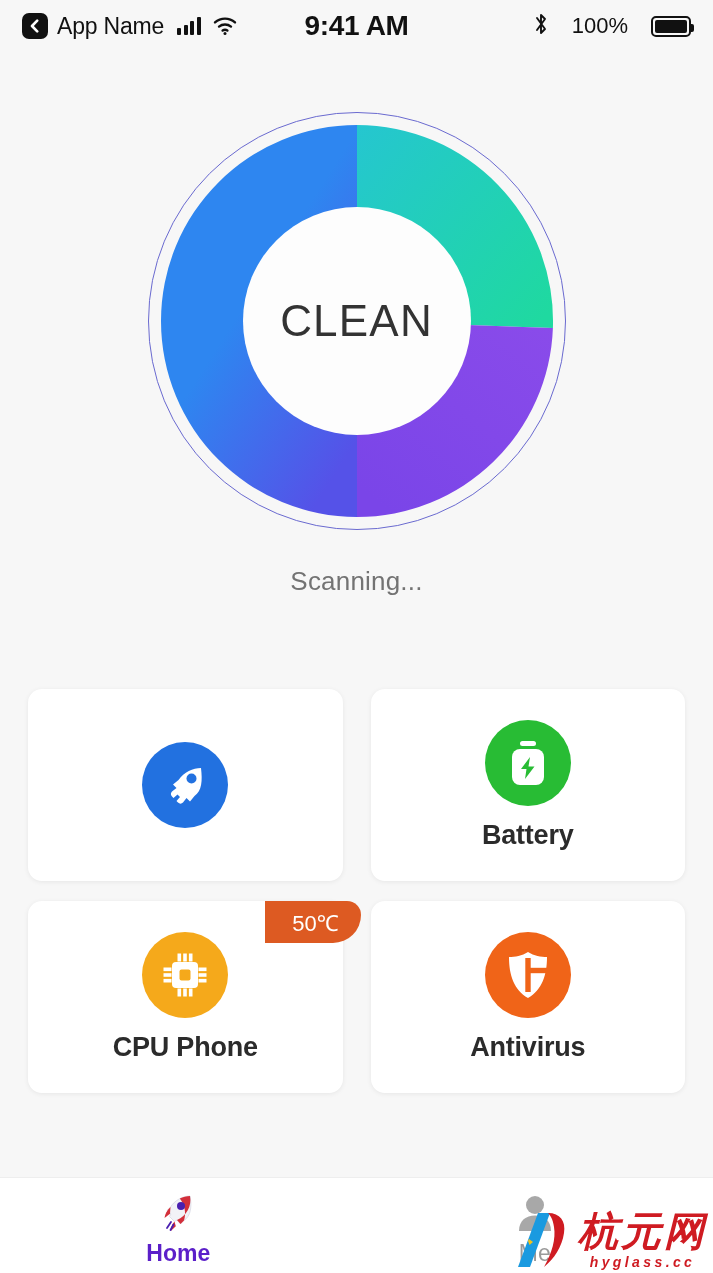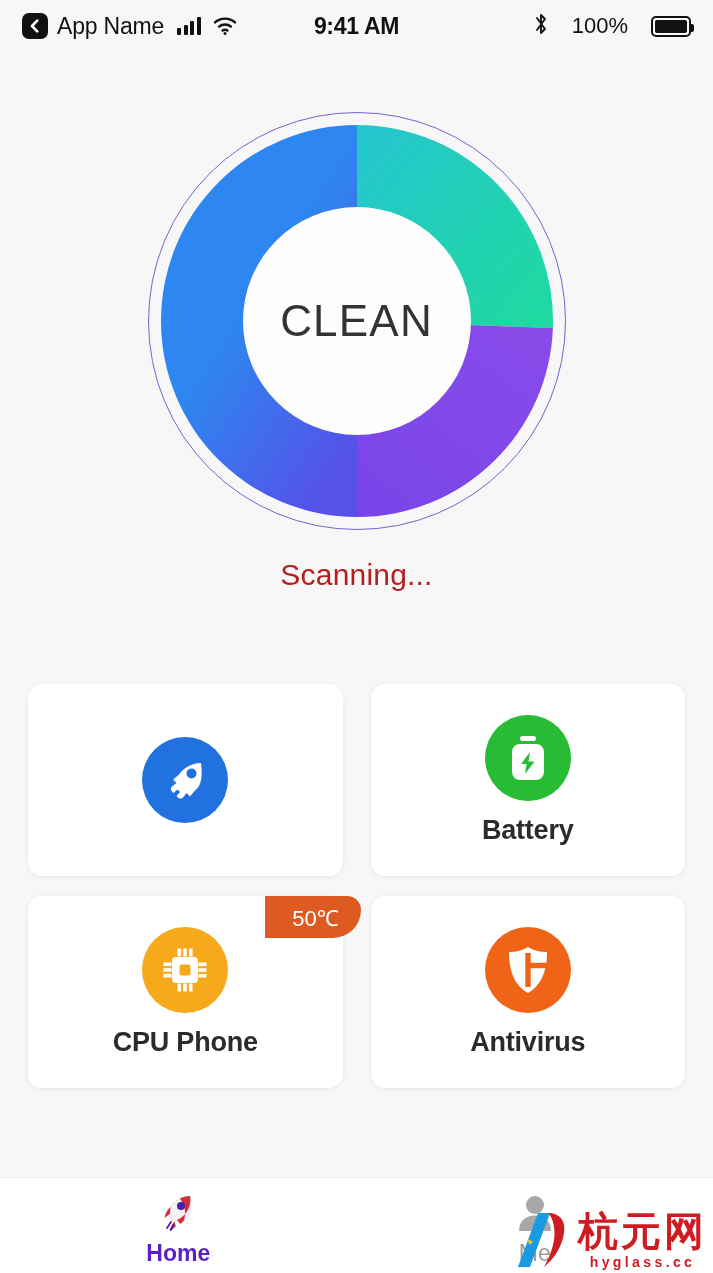--- a/index.html
+++ b/index.html
@@ -35,21 +35,21 @@
   .sb-appname { font-size:23px; font-weight:400; letter-spacing:-0.2px; color:#111; }
   .sb-signal { display:flex; align-items:flex-end; gap:2.5px; height:18px; margin-left:4px; }
   .sb-signal i { width:4px; background:#111; border-radius:1px; display:block; }
   .sb-signal i:nth-child(1){ height:7px; }
   .sb-signal i:nth-child(2){ height:10px; }
   .sb-signal i:nth-child(3){ height:14px; }
   .sb-signal i:nth-child(4){ height:18px; }
   .sb-wifi { margin-left:3px; display:flex; align-items:center; }
   .sb-center {
     position:absolute; left:0; right:0; text-align:center;
-    font-size:23px; font-weight:700; color:#111; pointer-events:none;
+    font-size:28px; font-weight:700; color:#111; pointer-events:none;
     letter-spacing:-0.3px;
   }
   .sb-right {
     margin-left:auto; display:flex; align-items:center; gap:23px;
     position:relative; z-index:2;text-align:right;
   }
   .sb-batpct { font-size:22px; font-weight:400; color:#111; }
   .sb-batt {
     width:40px; height:21px;
     border:2.5px solid #111; border-radius:5px;
@@ -86,23 +86,23 @@
     border-radius:50%;
     display:flex; align-items:center; justify-content:center;
   }
   .clean-label {
     font-size:44px;
     font-weight:400;
     color:#333333;
     letter-spacing:1.2px;
   }
   .scanning-text {
-    margin-top:28px;
-    font-size:30px;
-    color:#b91c1c;
+    margin-top:36px;
+    font-size:26px;
+    color:#737373;
     letter-spacing:0.2px;
   }
 
   
   .grid {
     margin-top:92px;
     padding:0 28px;
     display:grid;
     grid-template-columns:1fr 1fr;
     gap:20px 28px;
@@ -163,20 +163,21 @@
   .nav-item.inactive .nav-label { color:#9a9a9a; font-weight:400; }
   .nav-icon { height:50px; display:flex; align-items:center; justify-content:center; }
 
   
   .watermark {
     position:absolute;
     right:6px; bottom:2px;
     display:flex; align-items:center; gap:6px;
     pointer-events:none;
     z-index:6;
+    font-style:italic;
   }
   .wm-mark { position:relative; width:56px; height:62px; }
   .wm-text { display:flex; flex-direction:column; align-items:center; }
   .wm-cn {
     font-size:40px; font-weight:700; color:#cf1b22;
     letter-spacing:3px; line-height:1;
     font-family:"DejaVu Sans", sans-serif;
   }
   .wm-en {
     font-size:14px; font-weight:700; color:#cf1b22;

